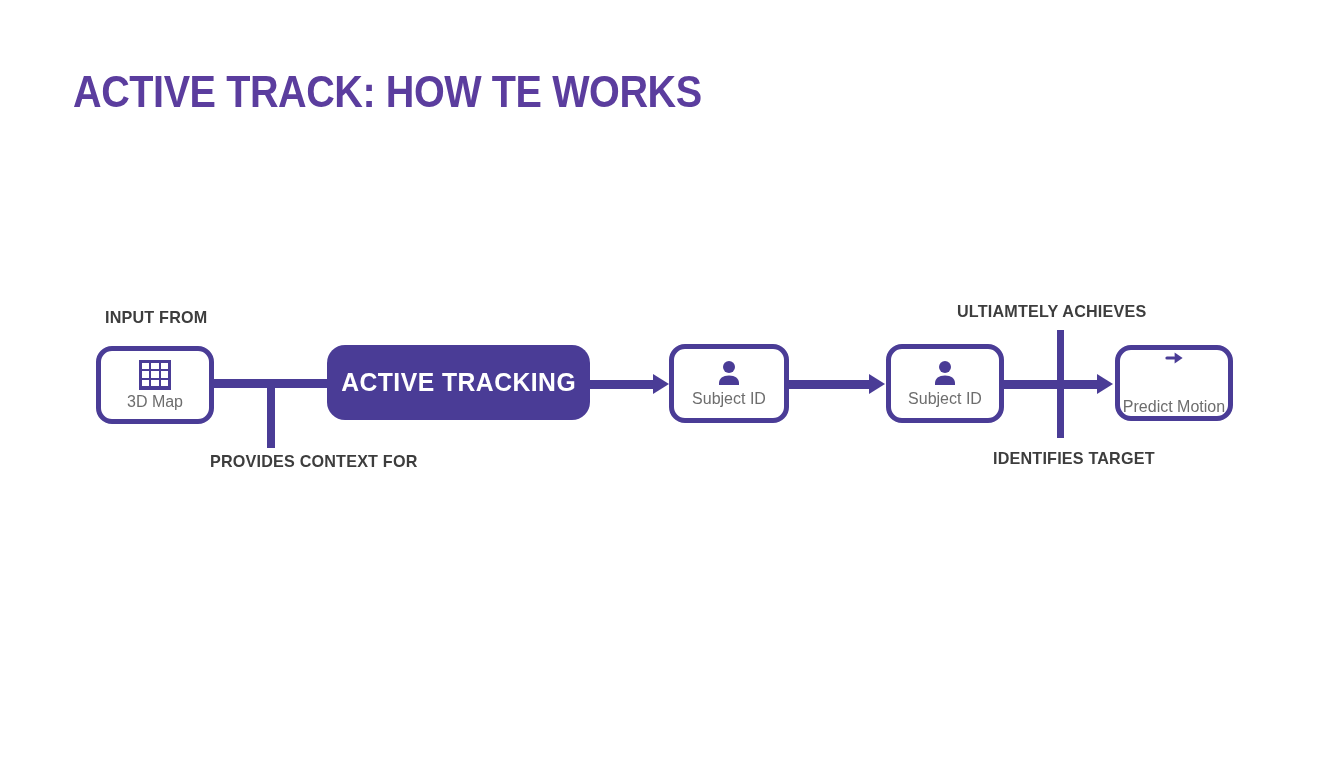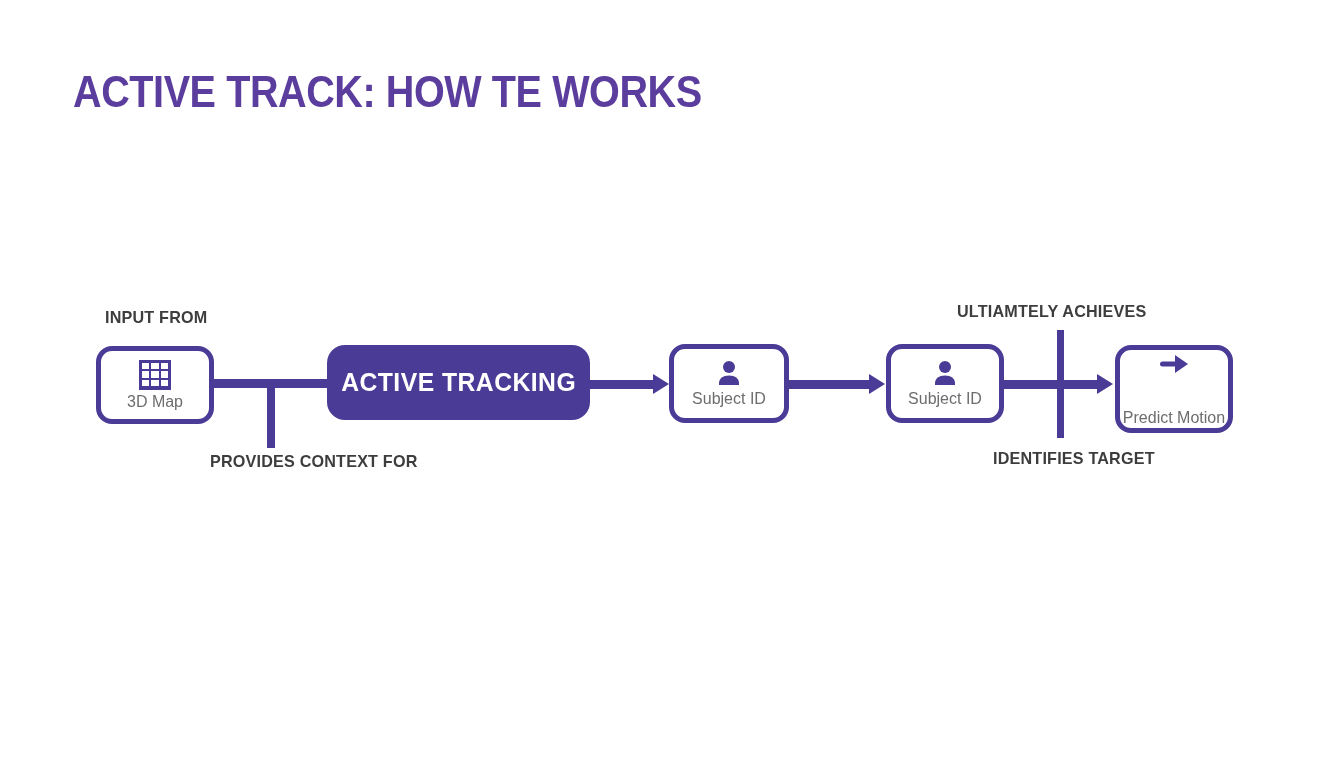--- a/index.html
+++ b/index.html
@@ -126,21 +126,21 @@
   </div>
 
   <div class="node" style="left:886px;top:344px;width:118px;height:79px;">
     <svg class="icon-svg" width="28" height="27" viewBox="0 0 28 27">
       <circle cx="14" cy="7" r="6" fill="#4a3c96"></circle>
       <path d="M14 15.5c-6.2 0-10 3.1-10 7.5v2h20v-2c0-4.4-3.8-7.5-10-7.5z" fill="#4a3c96"></path>
     </svg>
     <div class="node-label">Subject ID</div>
   </div>
 
-  <div class="node" style="left:1115px;top:345px;width:118px;height:88px;gap:32px;">
+  <div class="node" style="left:1115px;top:345px;width:118px;height:76px;gap:32px;">
     <svg class="icon-svg" width="32" height="26" viewBox="0 0 32 26">
       <rect x="2" y="10.5" width="17" height="5" rx="2.5" fill="#4a3c96"></rect>
       <polygon points="17,4 30,13 17,22" fill="#4a3c96"></polygon>
     </svg>
     <div class="node-label">Predict Motion</div>
   </div>
 
 </div>
 
 </body></html>

